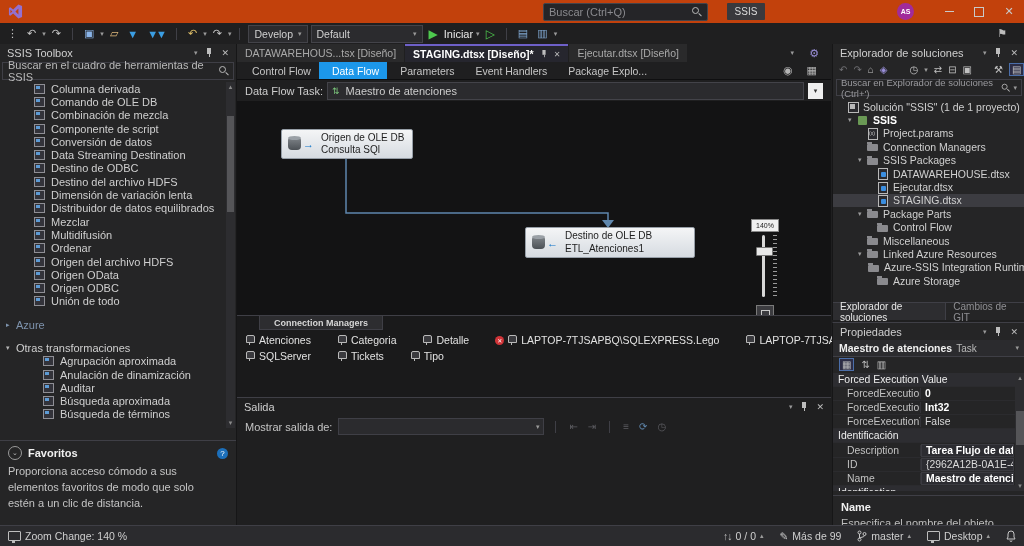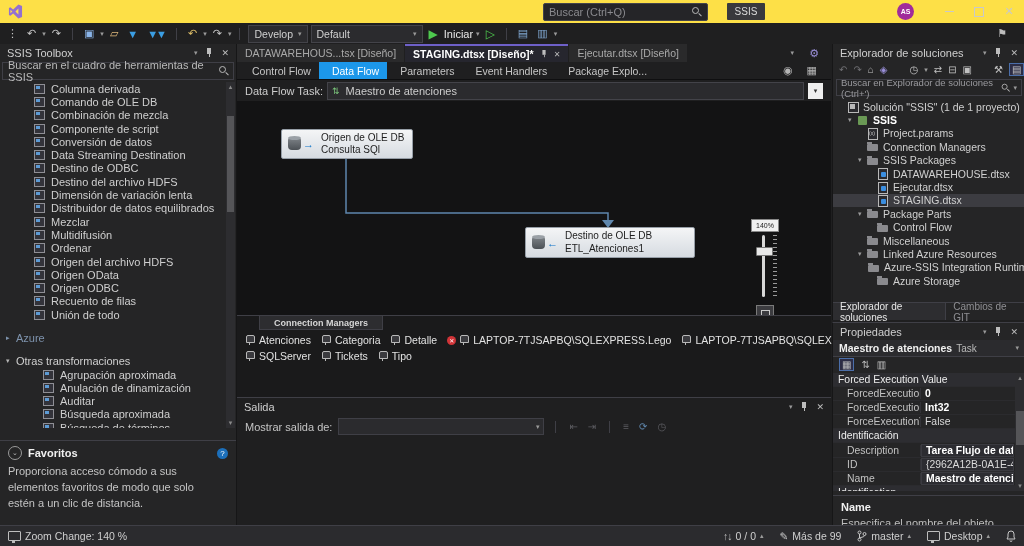--- a/index.html
+++ b/index.html
@@ -4,21 +4,21 @@
 <style>
   html,body{margin:0;padding:0}
   body{width:1024px;height:546px;position:relative;overflow:hidden;background:#1f1f20;
        font-family:"Liberation Sans",sans-serif;font-size:11px;color:#ccc;-webkit-font-smoothing:antialiased}
   .abs{position:absolute}
   .flex{display:flex;align-items:center}
   .g::before{content:attr(data-glyph)}
   .dim{color:#6e6e72}
   .sep{width:1px;height:12px;background:#3f3f46;margin:0 5px}
   
-  #titlebar{left:0;top:0;right:0;height:23px;background:#fde047;display:flex;align-items:center}
+  #titlebar{left:0;top:0;right:0;height:23px;background:#c2410c;display:flex;align-items:center}
   #vslogo{margin:0 8px 0 8px}
   .menu-item{padding:0 7px;height:23px;display:flex;align-items:center;color:#c9c9c9;cursor:default}
   #qsearch{position:absolute;left:543px;top:3px;width:153px;height:16px;background:#252528;
            border:1px solid #44444b;border-radius:2px;display:flex;align-items:center;padding:0 5px;color:#8a8a8e}
   #qsearch .mag{margin-left:auto}
   #ssis-badge{position:absolute;left:727px;top:3px;width:38px;height:17px;background:#39393d;color:#dadada;
               display:flex;align-items:center;justify-content:center;font-size:10px;border-radius:1px}
   #avatar{position:absolute;right:110px;top:3px;width:17px;height:17px;border-radius:50%;background:#a12b9b;
           color:#fff;font-size:7px;display:flex;align-items:center;justify-content:center;font-weight:bold}
   .winbtn{width:30px;height:23px;display:flex;align-items:center;justify-content:center;color:#c9c9c9}
@@ -99,21 +99,21 @@
   #zthumb{position:absolute;left:5px;top:28px;width:15px;height:7px;background:#e8e8e8;border:1px solid #777;border-radius:1px}
   .zticks{position:absolute;left:22px;top:16px;width:4px;height:62px;
           background:repeating-linear-gradient(#9a9a9a 0 1px,transparent 1px 4px)}
   #zfit{position:absolute;left:5px;top:86px;width:16px;height:14px;border:1px solid #7a7a7a;background:#3c3c40;
         display:flex;align-items:center;justify-content:center}
   #zfit::before{content:"";width:7px;height:5px;border:1px solid #c9c9c9}
   
   #cmpanel{position:absolute;left:0;right:0;top:271px;height:82px;background:#1a1a1b;border-top:1px solid #3f3f46}
   #cmtab{position:absolute;left:22px;top:0;height:13px;padding:0 14px;background:#2d2d30;border:1px solid #3f3f46;border-top:none;
          color:#d6d6d6;font-size:9px;display:flex;align-items:center;font-weight:bold}
-  .cmrow{position:absolute;left:8px;right:25px;display:flex;gap:10px;align-items:flex-start}
+  .cmrow{position:absolute;left:8px;right:25px;display:flex;gap:26px;align-items:flex-start}
   .cmitem{display:flex;align-items:center;gap:5px;color:#e2e2e2;font-size:10.5px;white-space:nowrap}
   .cm-icon{width:9px;height:10px;position:relative;flex:0 0 9px}
   .cm-icon::before{content:"";position:absolute;left:1px;top:0;width:7px;height:6px;border:1px solid #b9b9b9;border-radius:2px 2px 0 0;background:#3a3a3e}
   .cm-icon::after{content:"";position:absolute;left:4px;top:7px;width:1px;height:3px;background:#b9b9b9}
   .cmitem .errbadge{display:none}
   .cmitem.error .errbadge{display:flex;width:9px;height:9px;border-radius:50%;background:#d13438;color:#fff;
         font-size:6px;align-items:center;justify-content:center;margin-right:-2px}
   
   #output{position:absolute;left:0;right:0;top:353px;bottom:0;background:#1f1f20;border-top:1px solid #3f3f46}
   #out-row{display:flex;align-items:center;gap:6px;padding:3px 8px;color:#c4c4c4}
@@ -341,25 +341,20 @@
       </div>
       <div class="tbrow t-item" data-name="toolbox-item">
         <span class="arrow" data-name="expander-icon"></span>
         <span class="comp-icon" data-name="component-icon"></span>
         <span class="tblabel" data-name="toolbox-item-label">Origen OData</span>
       </div>
       <div class="tbrow t-item" data-name="toolbox-item">
         <span class="arrow" data-name="expander-icon"></span>
         <span class="comp-icon" data-name="component-icon"></span>
         <span class="tblabel" data-name="toolbox-item-label">Origen ODBC</span>
-      </div>
-      <div class="tbrow t-item" data-name="toolbox-item">
-        <span class="arrow" data-name="expander-icon"></span>
-        <span class="comp-icon" data-name="component-icon"></span>
-        <span class="tblabel" data-name="toolbox-item-label">Recuento de filas</span>
       </div>
       <div class="tbrow t-item" data-name="toolbox-item">
         <span class="arrow" data-name="expander-icon"></span>
         <span class="comp-icon" data-name="component-icon"></span>
         <span class="tblabel" data-name="toolbox-item-label">Unión de todo</span>
       </div>
       <div class="tbrow dim collapsed t-group" data-name="toolbox-item">
         <span class="arrow" data-name="expander-icon"></span>
 
         <span class="tblabel" data-name="toolbox-item-label">Azure</span>

